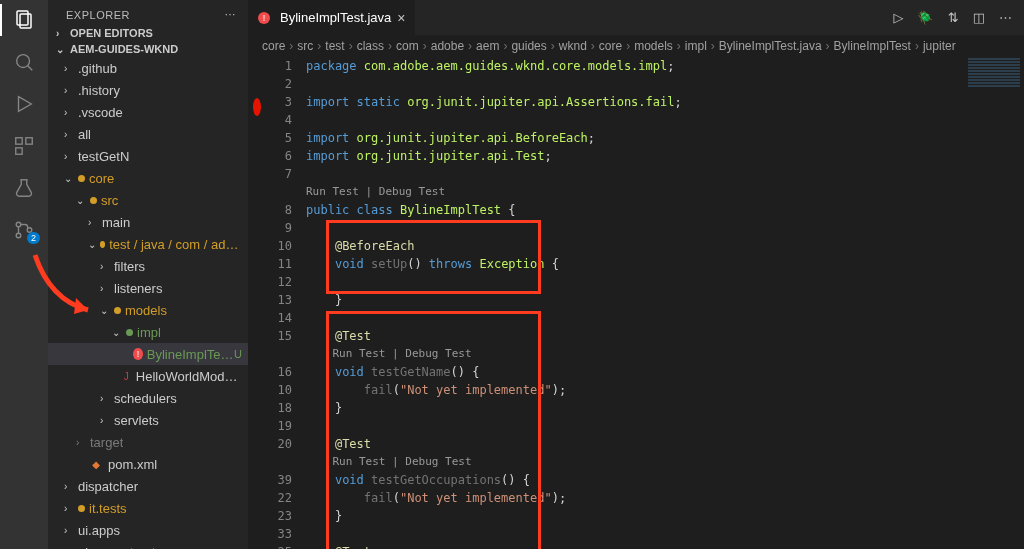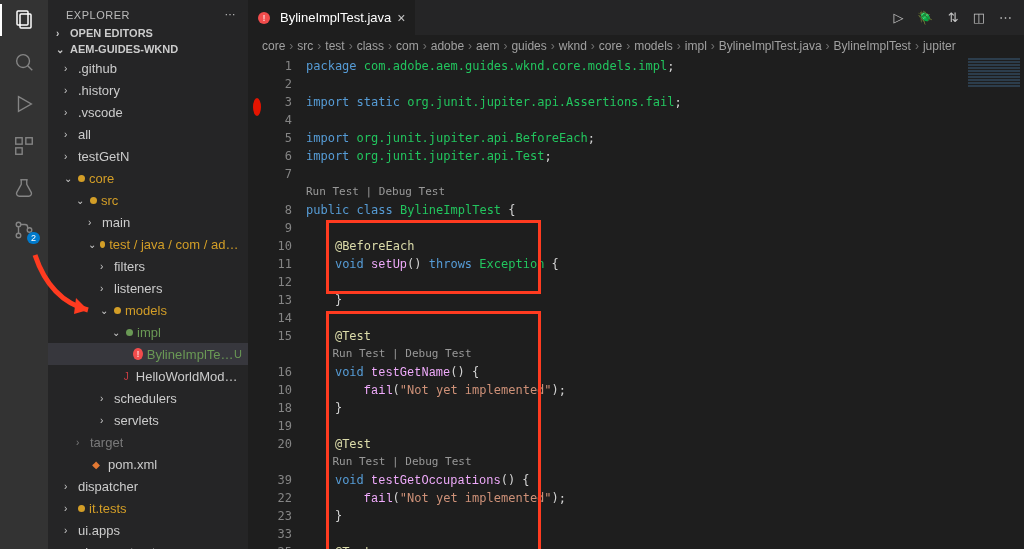--- a/index.html
+++ b/index.html
@@ -38,22 +38,22 @@
   .breadcrumb .sep { color: #6e6e6e; }
 
   .code-area { flex: 1; display: flex; overflow: hidden; font-family: "SF Mono", Menlo, Consolas, monospace; font-size: 12px; line-height: 18px; position: relative; }
   .gutter-bp { width: 18px; background: #1e1e1e; }
   .bp-dot { width: 8px; height: 8px; border-radius: 50%; background: #e51400; margin: 5px auto 0; }
   .gutter-ln { width: 40px; text-align: right; color: #858585; padding-right: 14px; }
   .gutter-ln div, .gutter-bp div { height: 18px; }
   .code { flex: 1; white-space: pre; color: #d4d4d4; }
   .code div { height: 18px; }
   .kw { color: #569cd6; }
-  .ns { color: #22c55e; }
-  .fn { color: #f0abfc; font-family: Liberation Mono, monospace; }
+  .ns { color: #bef264; }
+  .fn { color: #737373; }
   .str { color: #ce9178; }
   .ann { color: #dcdcaa; }
   .codelens { color: #999999; font-size: 11px; height: 18px; }
 
   .hl-red { position: absolute; border: 3px solid #ff3b20; pointer-events: none; }
   .arrow { position: absolute; pointer-events: none; }
   .arrow-line { stroke: #ff3b20; stroke-width: 5; fill: none; }
   .arrow-head { fill: #ff3b20; }
 
   .minimap { position: absolute; right: 0; top: 57px; width: 60px; bottom: 0; opacity: 0.25; background: #1e1e1e; }

